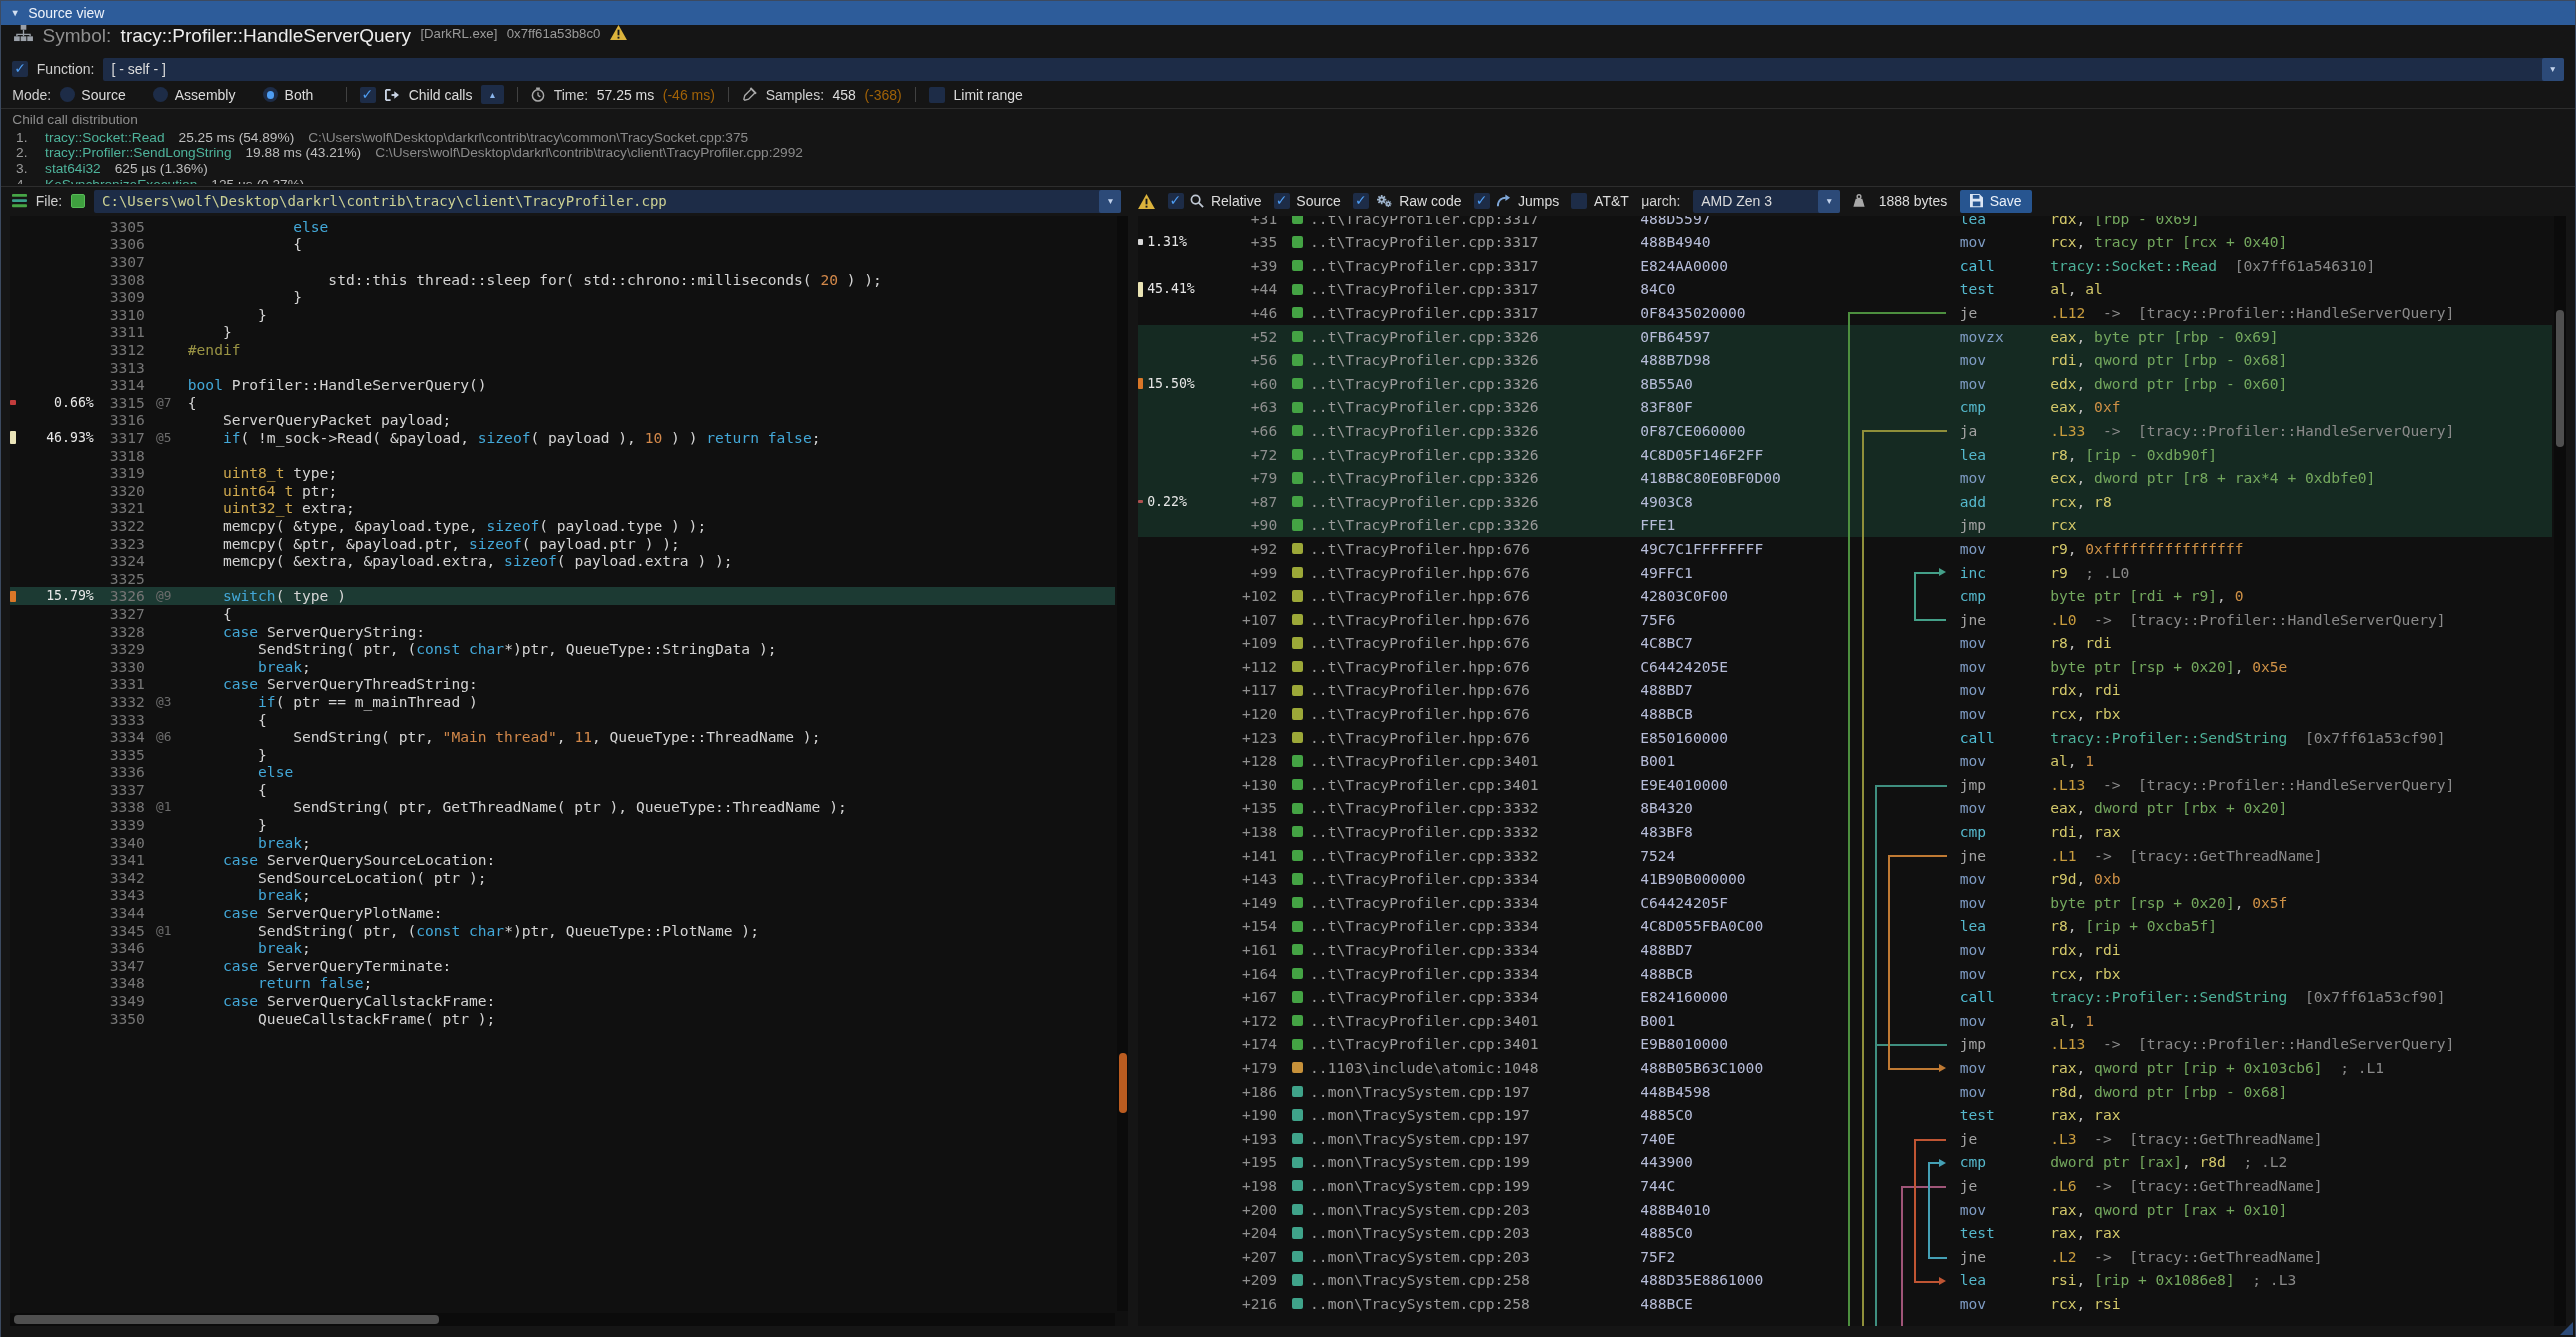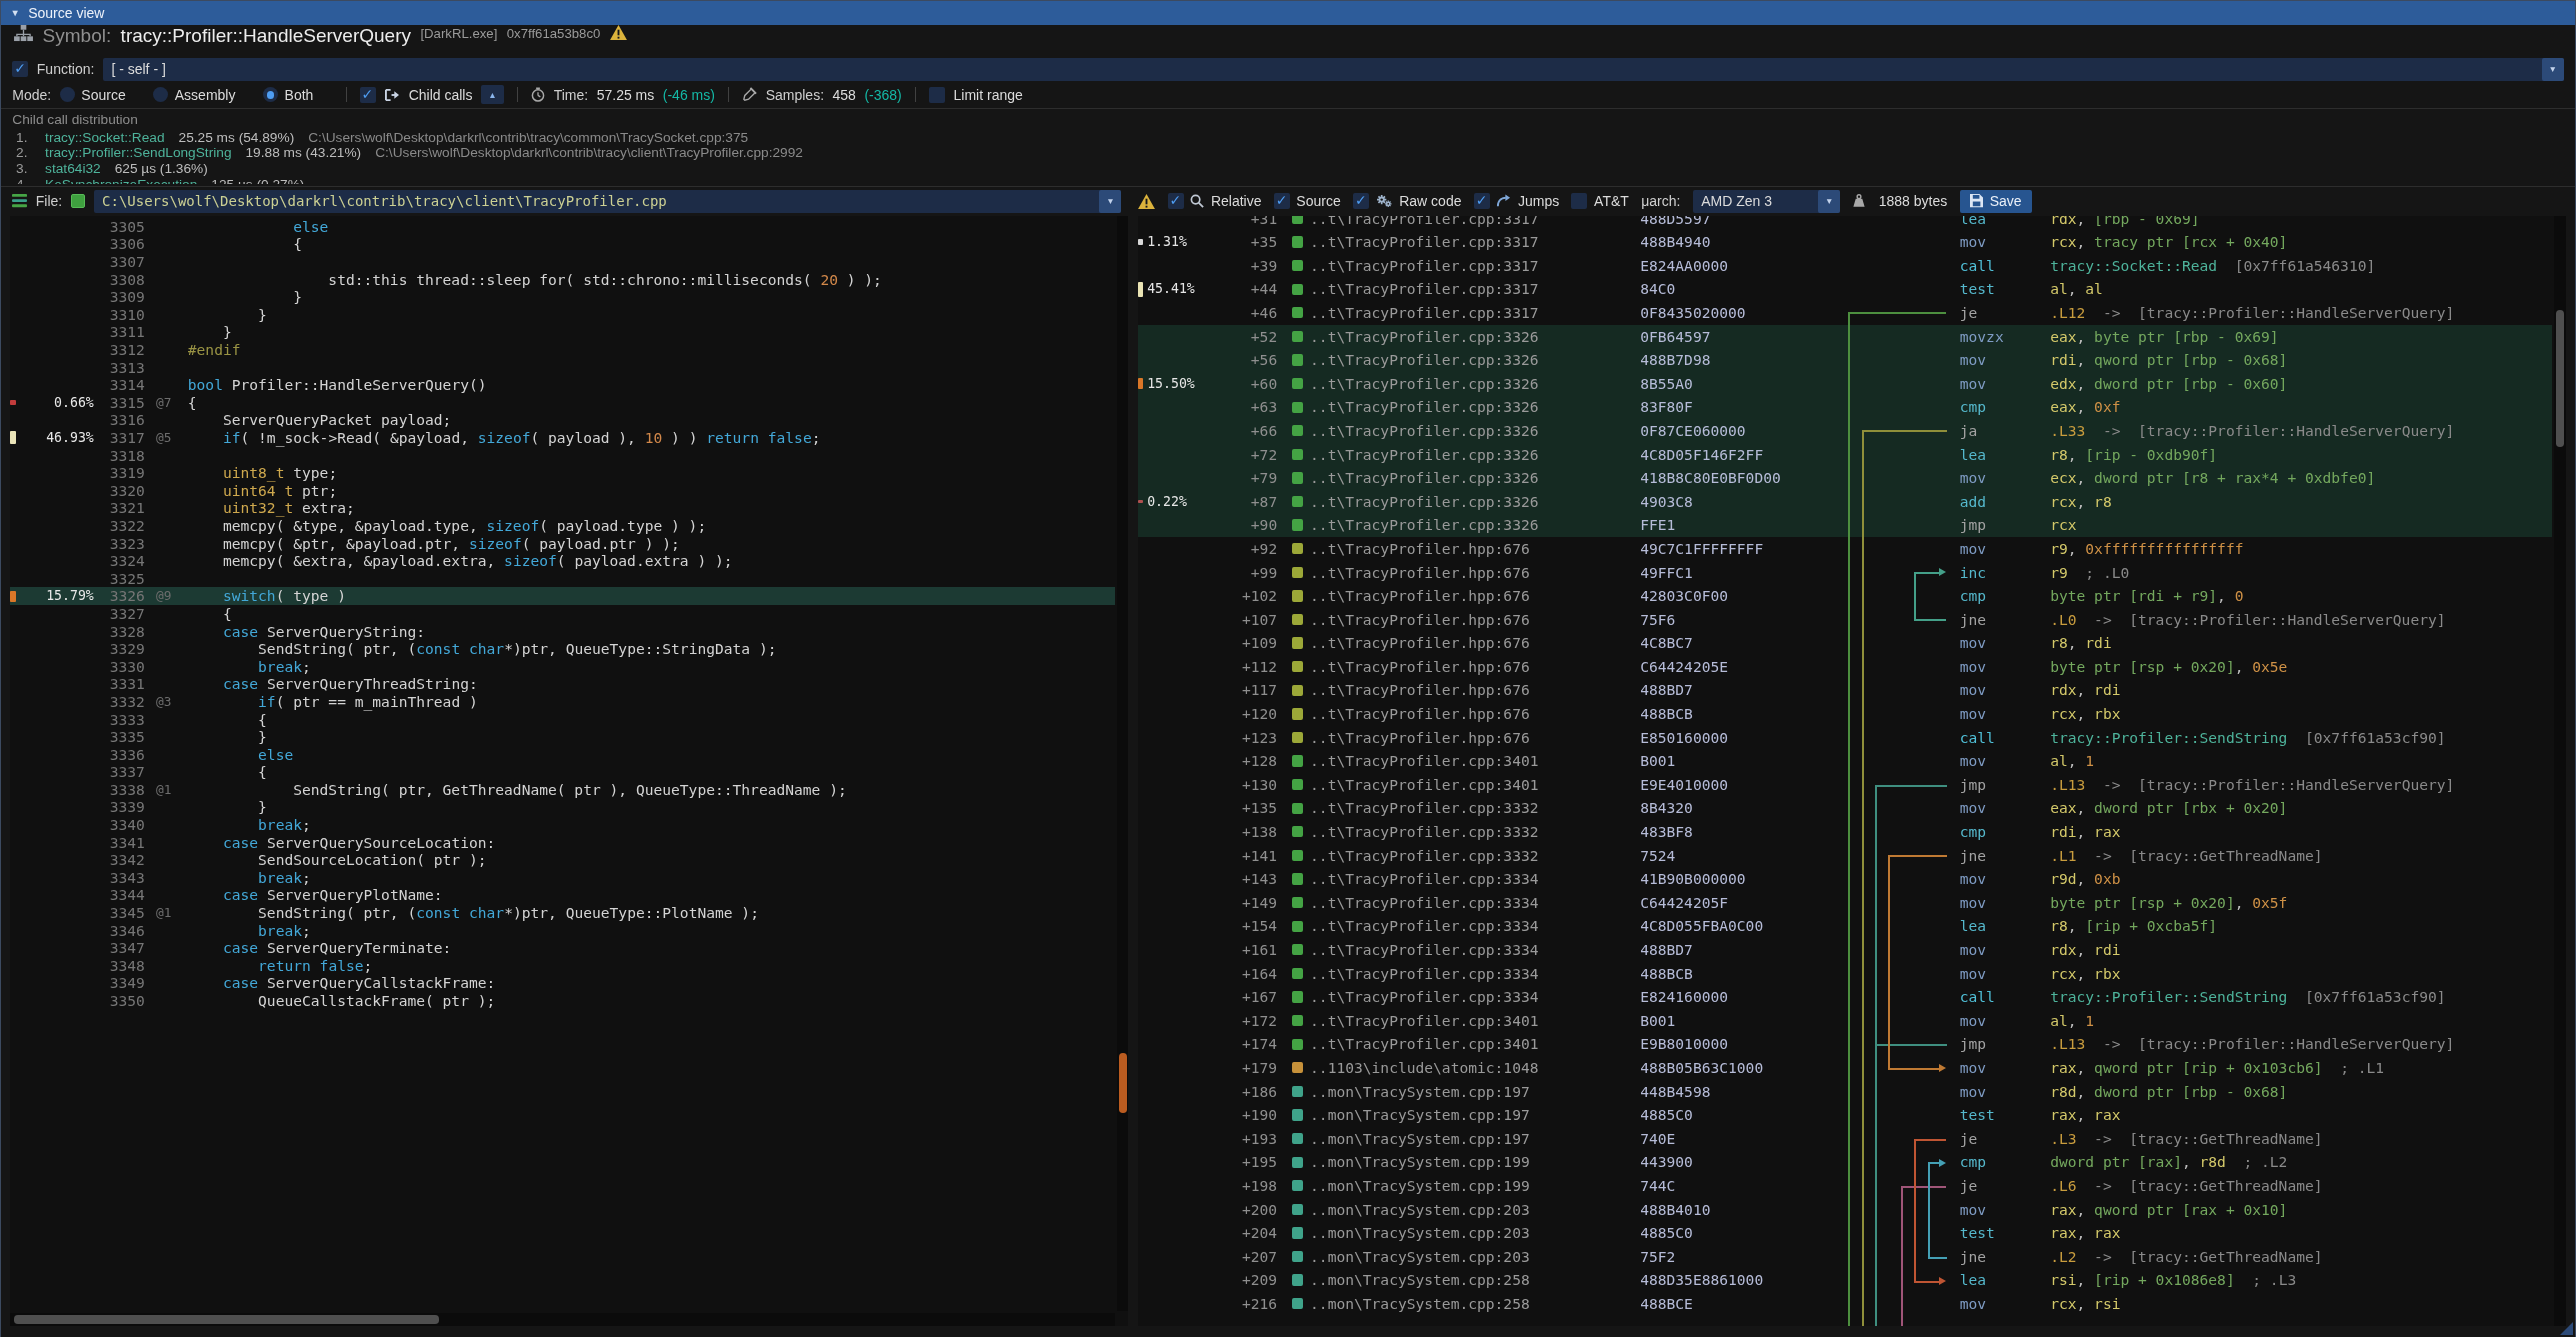--- a/index.html
+++ b/index.html
@@ -15,21 +15,21 @@
   
   .hdr-sym{position:absolute;left:0;top:23.6px;right:0;height:31px;display:flex;align-items:flex-start;gap:9.4px;padding:0 13.2px;}
   .hdr-sym .lbl{font-size:19px;color:#8f8f8f;}
   .hdr-sym .symname{font-size:19px;color:#ededed;}
   .hdr-sym .meta{font-size:13.2px;color:#9a9a9a;position:relative;top:1.9px;}
   
   .hdr-func{position:absolute;left:0;top:55px;right:0;height:26.4px;display:flex;align-items:center;gap:8.5px;padding:0 11.3px;}
   
   .hdr-mode{position:absolute;left:0;top:81px;right:0;height:25.5px;display:flex;align-items:center;gap:8.5px;padding:0 11.3px;}
   .radio-item{display:inline-flex;align-items:center;gap:6.6px;margin-right:19px;}
-  .dim{color:#14b8a6;text-align:center;}
+  .dim{color:#a16207;text-align:center;}
   .lbl{color:#cfcfcf;}
   
   .cb{width:16px;height:16px;background:#1d2c47;border-radius:1.9px;display:inline-block;position:relative;flex:none;}
   .cb.on::after{content:"✓";position:absolute;left:1.9px;top:-0.9px;color:#4e9df2;font-size:14px;font-weight:bold;}
   .radio{width:15px;height:15px;border-radius:50%;background:#1d2c47;display:inline-block;position:relative;flex:none;}
   .radio.on::after{content:"";position:absolute;left:3.8px;top:3.8px;width:7.6px;height:7.6px;border-radius:50%;background:#4e9df2;}
   .vsep{width:0.9px;height:15px;background:#414141;margin:0 4.7px;flex:none;}
   .combo{background:#1d2c47;height:23px;display:flex;align-items:center;padding:0 28px 0 8.5px;position:relative;border-radius:1.9px;color:#dcdcdc;}
   .combo .arr{position:absolute;right:0;top:0;width:22px;height:23px;background:#2c4a78;border-radius:1.9px;
     display:flex;align-items:center;justify-content:center;font-size:8.5px;color:#c3d3ec;}
@@ -502,20 +502,27 @@
           <div class="src-row">
             <span class="s-bar"></span>
             <span class="s-pct"></span>
             <span class="s-ln">3333</span>
             <span class="s-anno"></span>
             <span class="s-code">        {</span>
           </div>
           <div class="src-row">
             <span class="s-bar"></span>
             <span class="s-pct"></span>
+            <span class="s-ln">3334</span>
+            <span class="s-anno">@6</span>
+            <span class="s-code">            SendString( ptr, <span class="tk-str">"Main thread"</span>, <span class="tk-num">11</span>, QueueType::ThreadName );</span>
+          </div>
+          <div class="src-row">
+            <span class="s-bar"></span>
+            <span class="s-pct"></span>
             <span class="s-ln">3335</span>
             <span class="s-anno"></span>
             <span class="s-code">        }</span>
           </div>
           <div class="src-row">
             <span class="s-bar"></span>
             <span class="s-pct"></span>
             <span class="s-ln">3336</span>
             <span class="s-anno"></span>
             <span class="s-code">        <span class="tk-kw">else</span></span>

